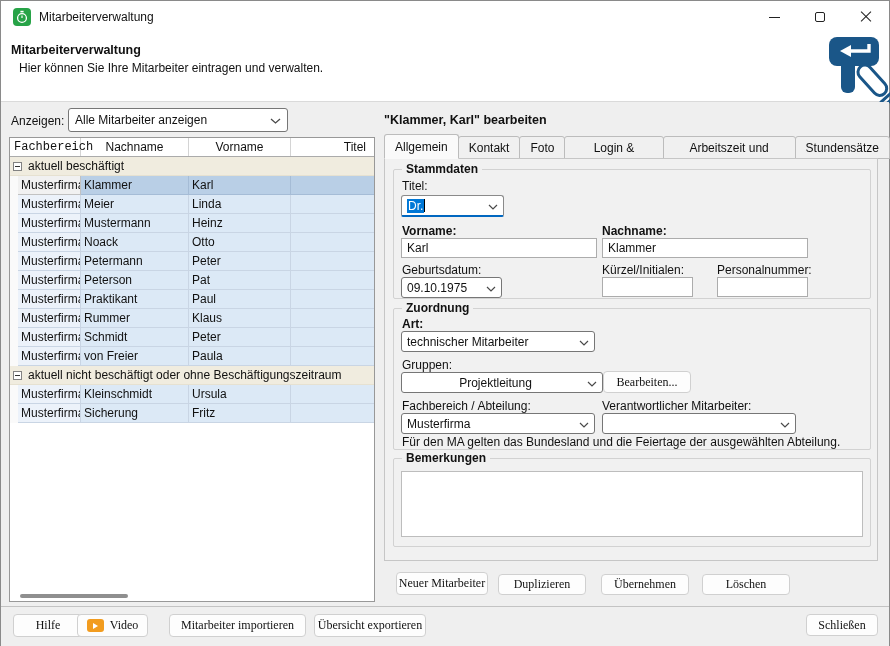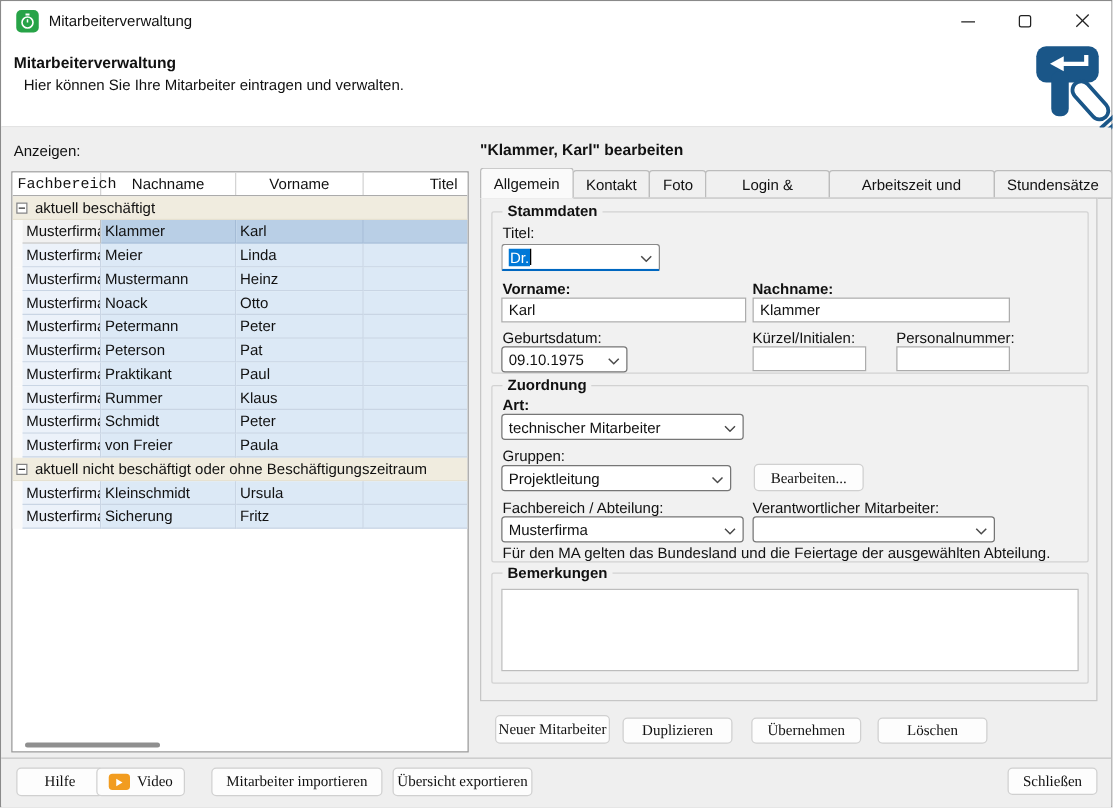--- a/index.html
+++ b/index.html
@@ -142,20 +142,26 @@
     <g transform="rotate(-42 46 46)">
       <rect x="39" y="27" width="14" height="36" rx="7" fill="#fff" stroke="#1a5688" stroke-width="3"></rect>
       <line x1="37" y1="67" x2="55" y2="67" stroke="#1a5688" stroke-width="3"></line>
       <line x1="37" y1="72" x2="55" y2="72" stroke="#1a5688" stroke-width="3"></line>
     </g>
   </svg>
 
   <div id="main">
 
     <span id="filter-label" class="flabel">Anzeigen:</span>
+    <div id="filter-combo" class="combo">
+      <span>Alle Mitarbeiter anzeigen</span>
+      <svg class="chev" width="11" height="6" viewBox="0 0 11 6">
+          <polyline points="1,1 5.5,5 10,1" fill="none" stroke="#4a4a4a" stroke-width="1.3"></polyline>
+        </svg>
+    </div>
 
     <div id="listbox">
       <div class="lb-header">
         <div class="hc hc1">Fachbereich</div>
         <div class="hc hc2">Nachname</div>
         <div class="hc hc3">Vorname</div>
         <div class="hc hc4">Titel</div>
       </div>
       <div id="lb-body">
           <div class="lb-group">
@@ -267,21 +273,21 @@
       <div class="tab">Login &amp; Rechte</div>
       <div class="tab">Arbeitszeit und Urlaub</div>
       <div class="tab">Stundensätze</div>
     </div>
 
     <div id="tabpanel">
 
       <div class="groupbox" id="gb-stamm">
         <span class="legend">Stammdaten</span>
         <span class="flabel" style="left:8px; top:9px;">Titel:</span>
-        <div class="combo2 focused" style="left:7px; top:25px; width:127px; height:22px;">
+        <div class="combo2 focused" style="left:7px; top:25px; width:103px; height:22px;">
           <span class="sel-text">Dr.</span>
             <span class="caret"></span>
           <svg class="chev" width="10" height="6" viewBox="0 0 10 6">
               <polyline points="1,1 5,5 9,1" fill="none" stroke="#4a4a4a" stroke-width="1.2"></polyline>
             </svg>
         </div>
         <span class="flabel b" style="left:8px; top:54px;">Vorname:</span>
         <span class="flabel b" style="left:208px; top:54px;">Nachname:</span>
         <div class="tinput" style="left:7px; top:68px; width:196px; height:20px;">
             <span>Karl</span>
@@ -309,21 +315,21 @@
       <div class="groupbox" id="gb-zuord">
         <span class="legend">Zuordnung</span>
         <span class="flabel b" style="left:8px; top:8px;">Art:</span>
         <div class="combo2" style="left:7px; top:22px; width:194px; height:21px;">
           <span>technischer Mitarbeiter</span>
           <svg class="chev" width="10" height="6" viewBox="0 0 10 6">
               <polyline points="1,1 5,5 9,1" fill="none" stroke="#4a4a4a" stroke-width="1.2"></polyline>
             </svg>
         </div>
         <span class="flabel" style="left:8px; top:49px;">Gruppen:</span>
-        <div class="combo2" style="left:7px; top:63px; width:184px; height:21px;">
+        <div class="combo2" style="left:7px; top:63px; width:202px; height:21px;justify-content:center;">
           <span>Projektleitung</span>
           <svg class="chev" width="10" height="6" viewBox="0 0 10 6">
               <polyline points="1,1 5,5 9,1" fill="none" stroke="#4a4a4a" stroke-width="1.2"></polyline>
             </svg>
         </div>
         <button class="btn abs" style="left:209px; top:62px; width:88px; height:22px;">Bearbeiten...</button>
         <span class="flabel" style="left:8px; top:90px;">Fachbereich / Abteilung:</span>
         <span class="flabel" style="left:208px; top:90px;">Verantwortlicher Mitarbeiter:</span>
         <div class="combo2" style="left:7px; top:104px; width:194px; height:21px;">
           <span>Musterfirma</span>

